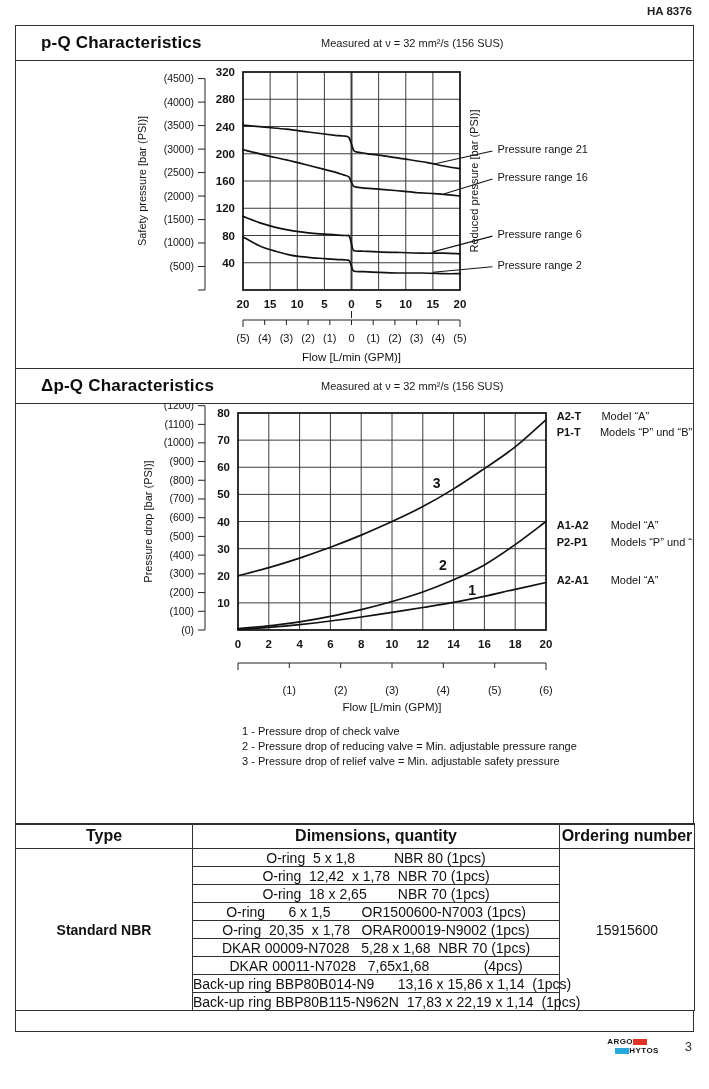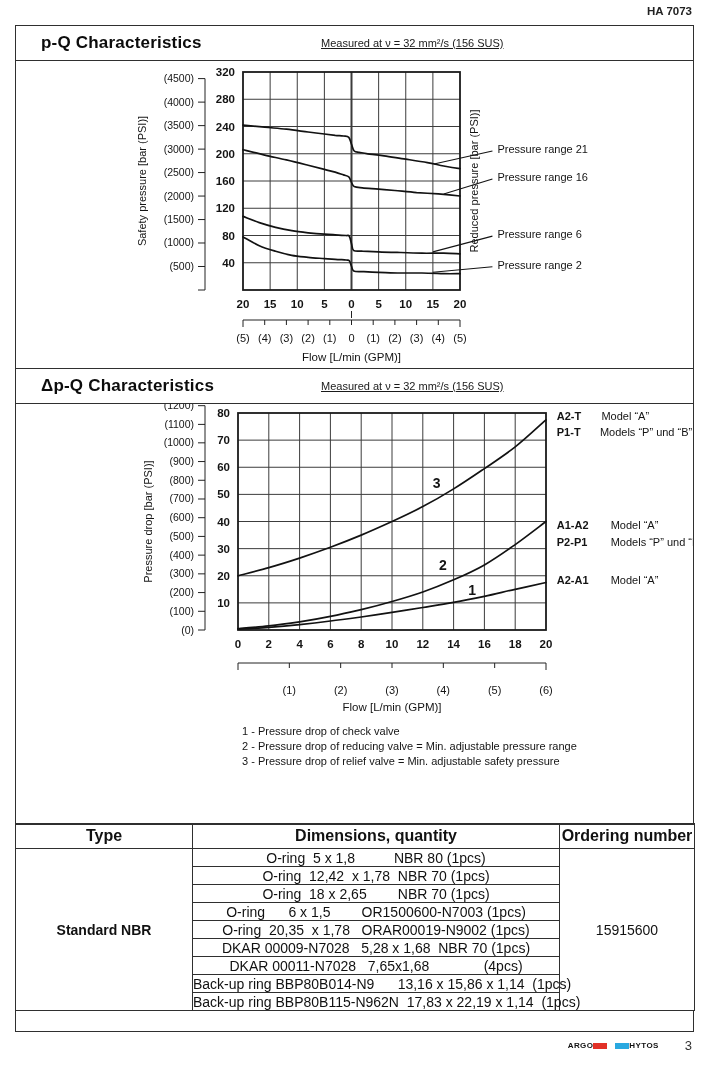--- a/index.html
+++ b/index.html
@@ -3,49 +3,49 @@
 <meta charset="utf-8">
 <style>
   html,body{margin:0;padding:0;background:#f4f4f2;}
   .page{width:709px;height:1089px;background:#ffffff;position:relative;
         box-sizing:border-box;padding:25px 15px 0;font-family:"Liberation Sans",sans-serif;color:#111;}
   .doc-code{position:absolute;top:5px;right:17px;font-size:11.5px;font-weight:bold;color:#222;}
   .box{border:1.5px solid #2f2f2f;background:#fff;box-sizing:border-box;}
   .box + .box{margin-top:-1.5px;}
   .title-box{height:36px;display:flex;align-items:center;position:relative;}
   .sec-title{font-weight:bold;font-size:17px;margin-left:25px;letter-spacing:.2px;color:#0c0c0c;}
-  .measured{position:absolute;left:305px;font-size:11px;color:#1a1a1a;text-decoration:underline;}
+  .measured{position:absolute;left:305px;font-size:11px;color:#1a1a1a;}
   .chart-box{height:310px;overflow:hidden;}
   .chart-box2{height:422px;overflow:hidden;}
   svg{display:block;}
   .legend{margin:4px 0 0 226px;font-size:11px;line-height:15px;color:#151515;}
   .legend p{margin:0;}
   .gap{margin-top:4px !important;}
   table.spares{width:679px;border-collapse:collapse;table-layout:fixed;margin-top:-1.5px;
                border:1.5px solid #2f2f2f;}
   table.spares th,table.spares td{border:1px solid #2f2f2f;text-align:center;padding:0;}
   table.spares th{height:24px;font-size:16px;font-weight:bold;}
   table.spares td{height:17px;font-size:14px;white-space:pre;}
   td.type-cell{font-weight:bold;font-size:11.5px;}
   td.order-cell{font-size:11.5px;}
   .empty-box{height:22px;margin-top:-1px;}
   .footer{display:flex;justify-content:flex-end;align-items:center;margin-top:6px;padding-right:2px;}
-  .logo{display:flex;flex-direction:row;line-height:1;margin-right:26px;}
+  .logo{display:flex;flex-direction:column;line-height:1;margin-right:26px;}
   .logo-row{display:flex;align-items:center;}
   .logo-txt{font-size:8px;font-weight:bold;letter-spacing:.4px;color:#111;}
   .blk{width:14px;height:6px;display:inline-block;}
   .logo-bottom{margin-left:8px;margin-top:1px;}
   .page-num{font-size:13px;color:#333;}
 </style>
 </head>
 <body>
 
 <div class="page">
 
-  <div class="doc-code">HA 7073</div>
+  <div class="doc-code">HA 8376</div>
 
   <div class="box title-box">
     <span class="sec-title">p-Q Characteristics</span>
     <span class="measured">Measured at  ν = 32 mm²/s (156 SUS)</span>
   </div>
 
   <div class="box chart-box">
     <svg id="chart1" width="677" height="306" viewBox="0 0 677 306">
         <line x1="254.125" y1="11" x2="254.125" y2="229" stroke="#3c3c3c" stroke-width="1"></line>
         <line x1="281.25" y1="11" x2="281.25" y2="229" stroke="#3c3c3c" stroke-width="1"></line>

